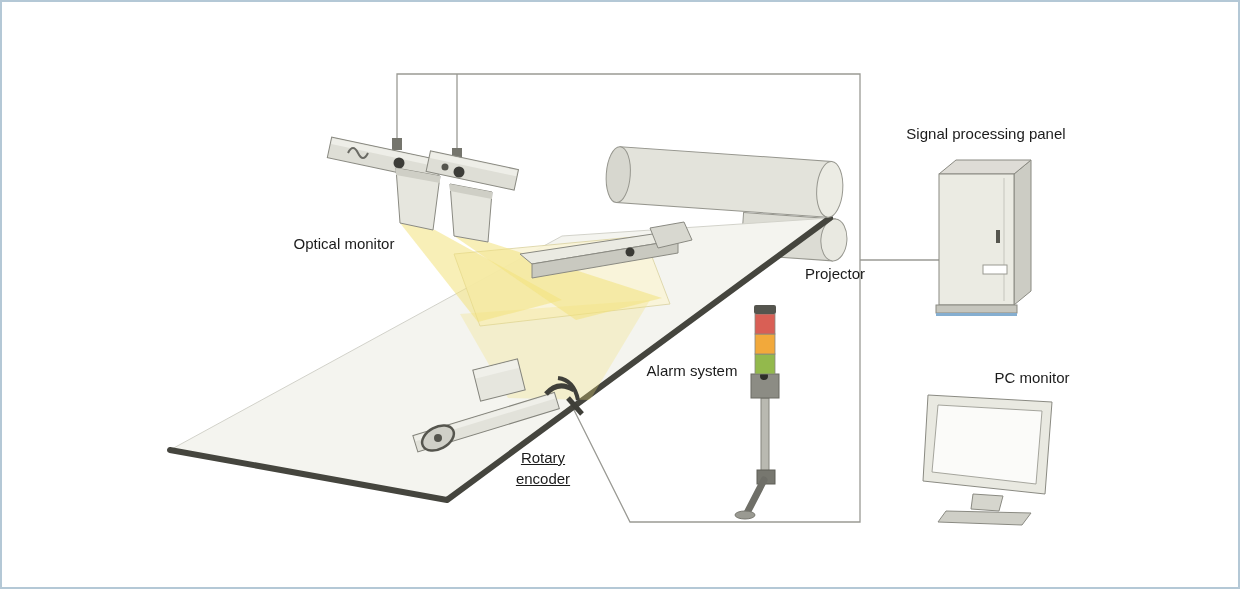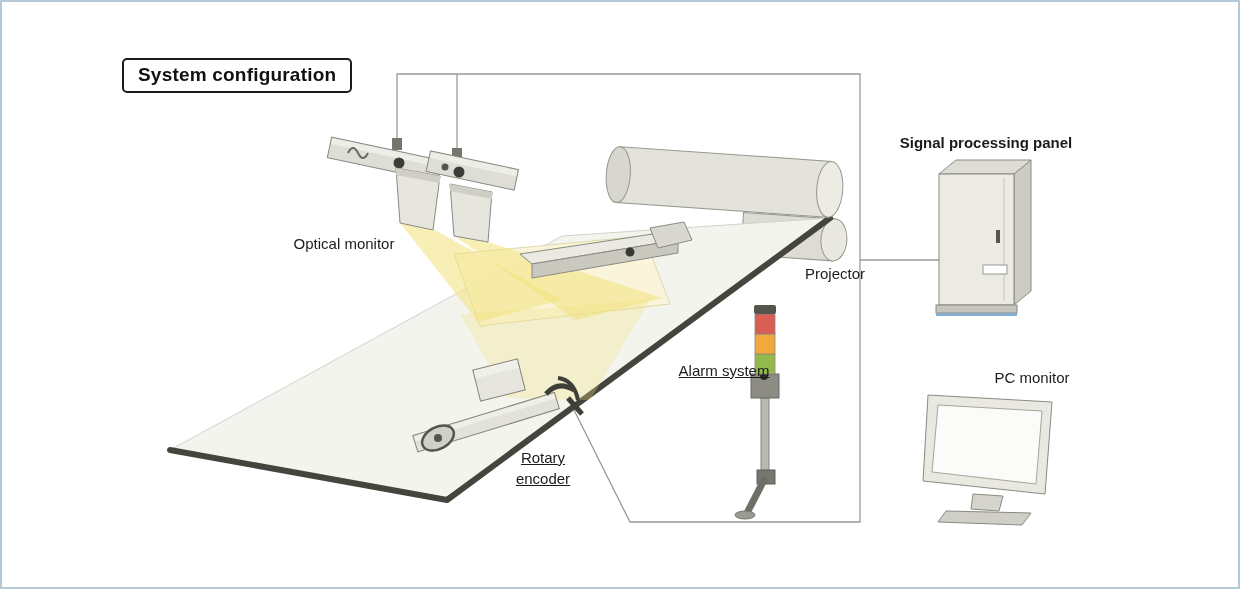--- a/index.html
+++ b/index.html
@@ -140,28 +140,27 @@
 
   <g>
     <polygon points="926,393 1050,400 1043,492 921,479" fill="#e9e9e1" stroke="#8a8a82"></polygon>
     <polygon points="936,403 1040,409 1034,482 930,470" fill="#fbfbf9" stroke="#a5a59d"></polygon>
     <polygon points="971,492 1001,494 997,509 969,507" fill="#d5d5cd" stroke="#8a8a82"></polygon>
     <polygon points="944,509 1029,511 1020,523 936,520" fill="#cfcfc7" stroke="#8a8a82"></polygon>
   </g>
 
 </svg>
 
-<div class="title-box">System configuration</div>
 
 <div class="lbl center" style="left:342px;top:233px;">Optical monitor</div>
 
 <div class="lbl center" style="left:833px;top:263px;">Projector</div>
 
-<div class="lbl center" style="left:984px;top:132px;font-weight:bold;">Signal processing panel</div>
+<div class="lbl center" style="left:984px;top:123px;">Signal processing panel</div>
 
 <div class="lbl center" style="left:1030px;top:367px;">PC monitor</div>
 
-<div class="lbl center" style="left:722px;top:360px;text-decoration:underline;">Alarm system</div>
+<div class="lbl center" style="left:690px;top:360px;">Alarm system</div>
 
 <div class="lbl center multiline" style="left:541px;top:445px;text-decoration:underline;">Rotary
 encoder</div>
 
 </div>
 
 </body></html>

